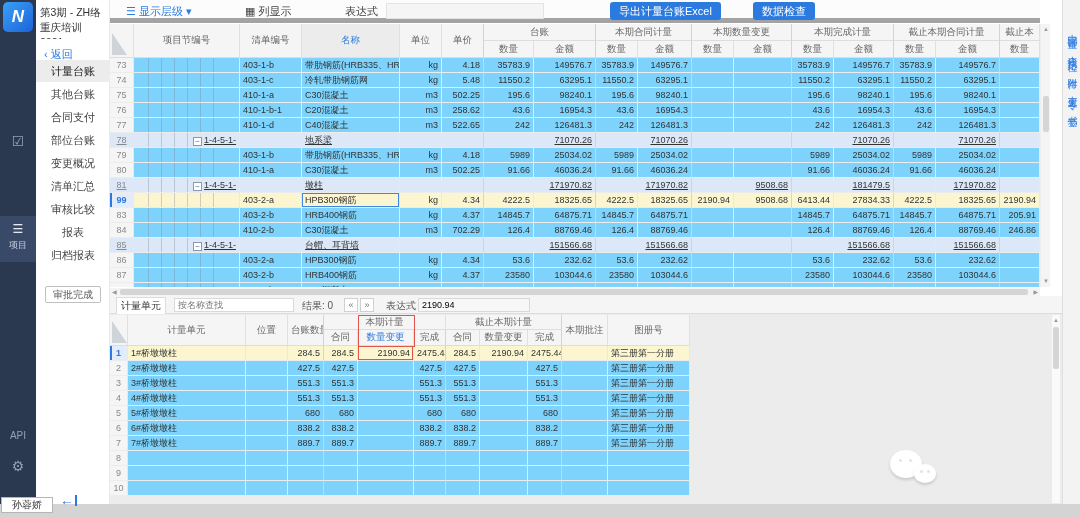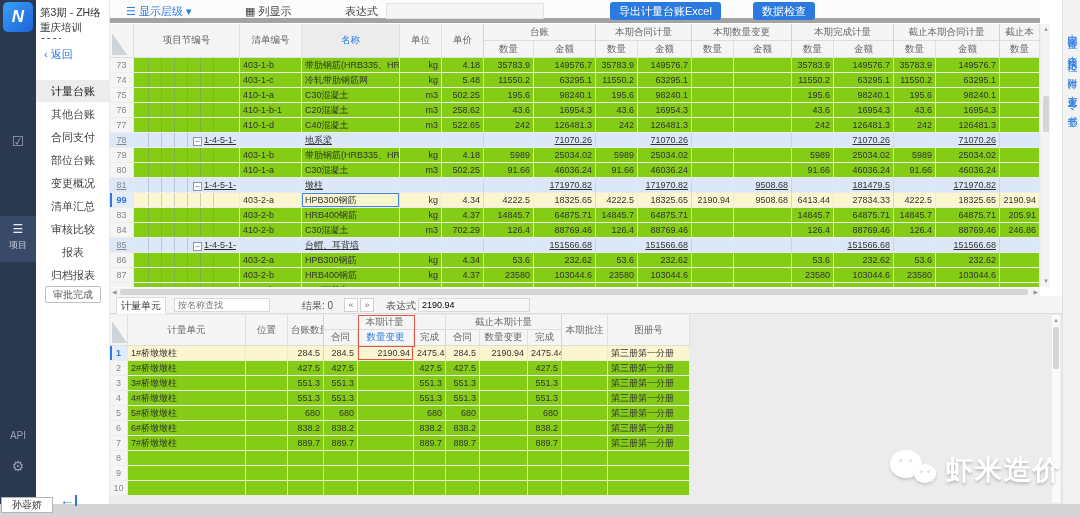--- a/index.html
+++ b/index.html
@@ -38,21 +38,21 @@
   #cols-btn { left:135px; color:#444; }
   #expr-label-top { left:235px; color:#444; }
   #expr-input-top { position:absolute; left:276px; top:3px; width:158px; height:16px; background:#f5f5f5;
                     border:1px solid #e3e3e3; font-size:10px; padding:0 3px; }
   .btn-blue { position:absolute; top:2px; height:18px; background:#2a7ae0; color:#fff; border:none;
               border-radius:3px; font-size:11px; padding:0 9px; line-height:17px; cursor:pointer; }
   #export-btn { left:500px; }
   #check-btn { left:643px; }
 
   
-  table { border-collapse:separate; border-spacing:0; table-layout:fixed; background:#84cc16; }
+  table { border-collapse:separate; border-spacing:0; table-layout:fixed; background:#7dd3fc; }
   td,th { border-right:1px solid #e8e8e8; border-bottom:1px solid #ececec; padding:0 3px;
           white-space:nowrap; overflow:hidden; font-weight:normal; }
   th { background:#f5f5f5; color:#666; font-size:9.5px; text-align:center;
        border-right-color:#e0e0e0; border-bottom-color:#ddd; }
   td { font-size:9px; height:14px; line-height:14px; }
   .num { text-align:right; } .center { text-align:right; }
   .rownum { background:#f5f5f5; color:#888; text-align:center; }
   tr.group td { background:#dce8f8;text-decoration:underline; }
   tr.sel td { background:#fcf6d0; }
   tr.sel td.rownum { background:#e2ecfa; color:#2a7ae0; font-weight:bold; box-shadow:inset 2px 0 0 #2a7ae0; }
@@ -81,21 +81,21 @@
   .sb .ar { position:absolute; font-size:6px; color:#999; line-height:7px; }
   #hscroll { left:110px; top:288px; width:930px; height:8px; }
   #vscroll-top { left:1040px; top:24px; width:10px; height:263px; border-left:1px solid #eee; }
   #vscroll-bot { left:1052px; top:315px; width:8px; height:188px; background:#fafafa; }
 
   
   #panel { left:110px; top:296px; width:952px; height:208px; background:#ececec; }
   #tabbar { position:absolute; left:0; top:0; width:952px; height:18px; background:#f5f5f5; border-bottom:1px solid #dcdcdc; }
   #unit-tab { position:absolute; left:6px; top:1px; width:50px; height:17px; background:#fff;
               border:1px solid #dcdcdc; border-bottom:none; font-size:10px; text-align:center; line-height:16px; color:#333; }
-  #search-input { position:absolute; left:64px; top:2px; width:96px; height:14px; background:#fff;
+  #search-input { position:absolute; left:64px; top:2px; width:120px; height:14px; background:#fff;
                   border:1px solid #d9d9d9; font-size:9px; padding:0 3px; }
   #result-label { position:absolute; left:192px; top:3px; font-size:10px; color:#555; }
   .pager { position:absolute; top:2px; width:14px; height:14px; background:#fff; border:1px solid #d0d0d0;
            font-size:9px; text-align:center; line-height:12px; color:#777; cursor:pointer; }
   #pg-prev { left:234px; } #pg-next { left:250px; }
   #expr-label-bot { position:absolute; left:276px; top:3px; font-size:10px; color:#555; }
   #expr-input-bot { position:absolute; left:308px; top:2px; width:112px; height:14px; background:#f7f7f7;
                     border:1px solid #d9d9d9; font-size:9px; padding:0 3px; }
   #unit-wrap { position:absolute; left:0; top:19px; width:582px; }
   #unit-table th.h1 { height:15px; } #unit-table th.h2 { height:16px; }
@@ -129,21 +129,21 @@
   <div class="abs rail-ic" style="top:458px;font-size:14px;">⚙</div>
 </div>
 <div class="abs" id="user-chip">孙蓉娇</div>
 
 <div class="abs" id="sidebar"></div>
 <div class="abs" id="proj-title">第3期 - ZH络重庆培训2021...</div>
 <div class="abs" id="back-link">
   <span>‹</span>
   <span>返回</span>
 </div>
-<div class="abs" id="menu" style="left: 36px; top: 80px; width: 74px; height: 207px;">
+<div class="abs" id="menu" style="left: 36px; top: 60px; width: 74px; height: 207px;">
     <div class="menu-item active" style="top: 0px;">计量台账</div>
     <div class="menu-item" style="top: 23px;">其他台账</div>
     <div class="menu-item" style="top: 46px;">合同支付</div>
     <div class="menu-item" style="top: 69px;">部位台账</div>
     <div class="menu-item" style="top: 92px;">变更概况</div>
     <div class="menu-item" style="top: 115px;">清单汇总</div>
     <div class="menu-item" style="top: 138px;">审核比较</div>
     <div class="menu-item" style="top: 161px;">报表</div>
     <div class="menu-item" style="top: 184px;">归档报表</div>
   </div>
@@ -774,16 +774,15 @@
 
 <div class="abs" id="watermark">
   <div class="bub" style="left:6px;top:12px;width:32px;height:28px;">
     <span class="eye" style="left:9px;top:9px;"></span>
       <span class="eye" style="left:19px;top:9px;"></span>
   </div>
   <div class="bub" style="left:30px;top:26px;width:22px;height:19px;">
     <span class="eye" style="left:6px;top:6px;"></span>
       <span class="eye" style="left:13px;top:6px;"></span>
   </div>
-  <div id="wm-text">虾米造价</div>
 </div>
 
 <div class="abs" id="strip"></div>
 
 </body></html>

